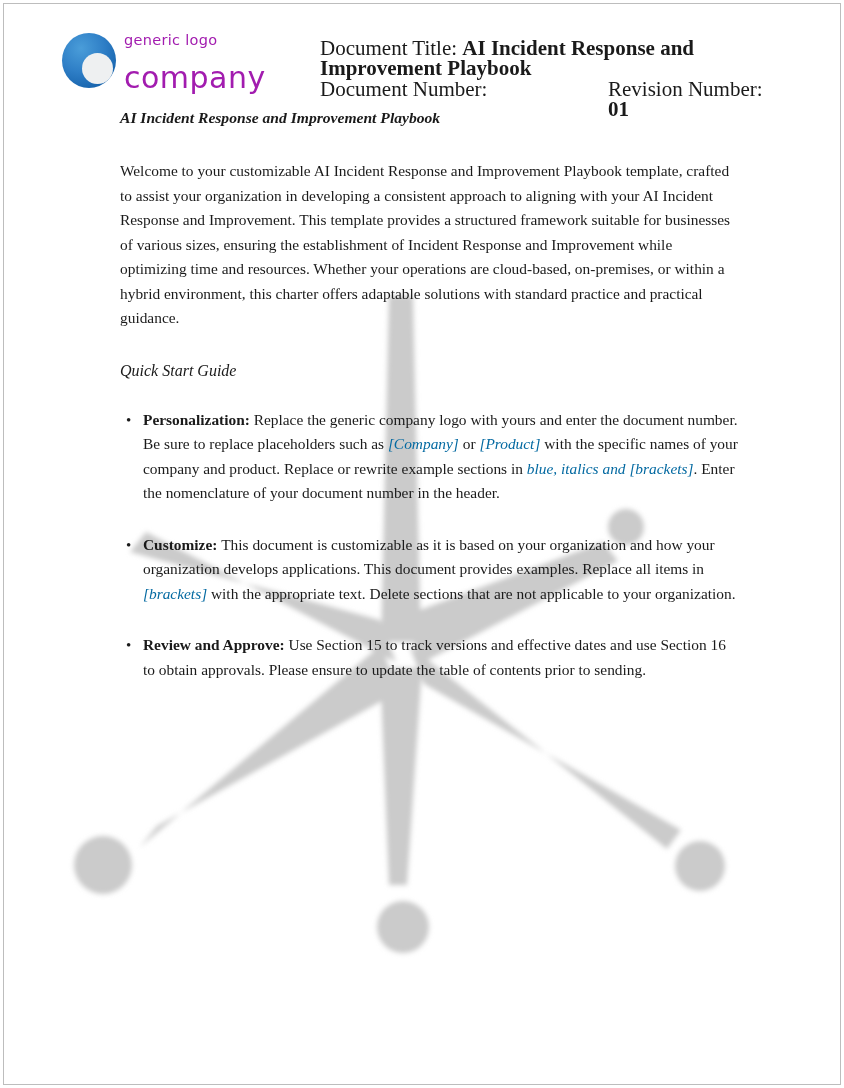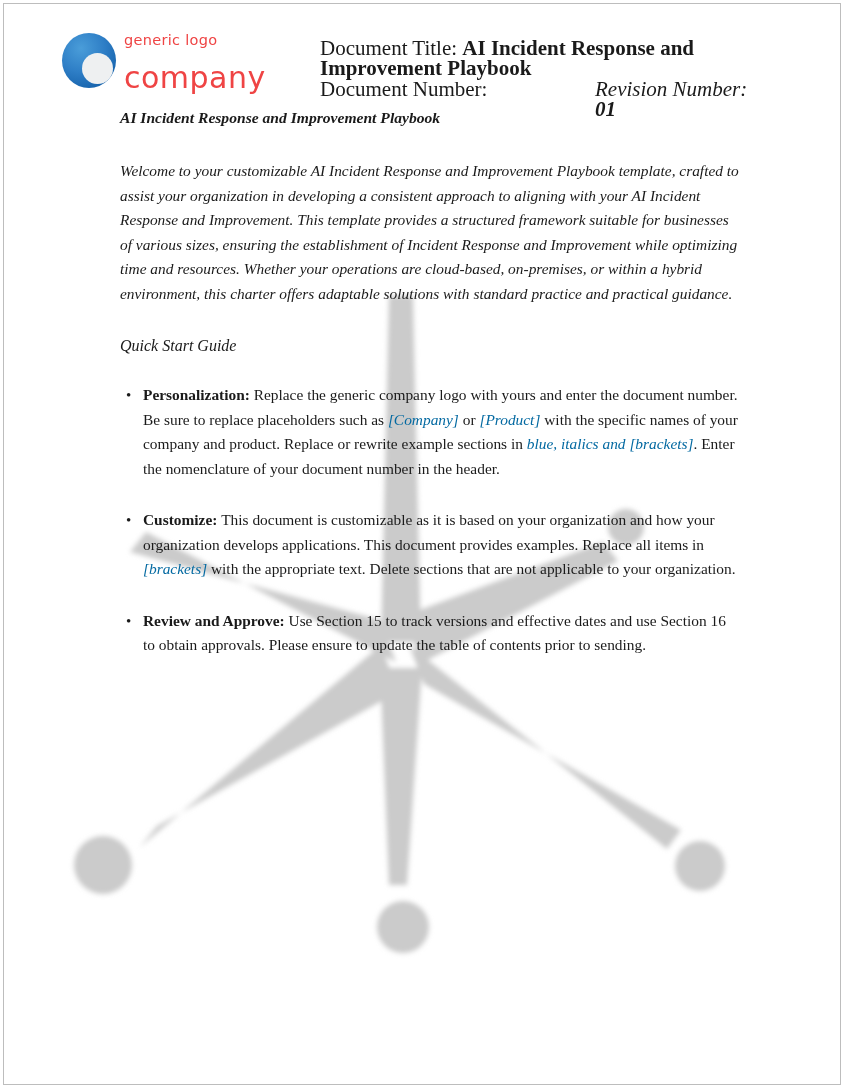--- a/index.html
+++ b/index.html
@@ -8,33 +8,33 @@
   .page-border{position:absolute;inset:3px;border:1px solid #bdbdbd;pointer-events:none;}
 
   
   .watermark{position:absolute;left:0;top:0;z-index:0;}
 
   
   .logo-mark{position:absolute;left:62px;top:33px;width:54px;height:55px;border-radius:50%;
              background:radial-gradient(circle at 35% 28%, #4a9dd9 0%, #2e7ec6 45%, #1a67b0 75%, #115a9c 100%);}
   .logo-dot{position:absolute;left:20px;top:20px;width:31px;height:31px;border-radius:50%;
             background:#eef0f1;}
-  .logo-text{position:absolute;left:124px;top:33px;font-family:"DejaVu Sans", sans-serif;color:#ef4444;line-height:1;}
+  .logo-text{position:absolute;left:124px;top:33px;font-family:"DejaVu Sans", sans-serif;color:#a21caf;line-height:1;}
   .logo-line1{font-size:14.5px;letter-spacing:0.3px;}
   .logo-line2{font-size:30px;margin-top:15px;letter-spacing:0.5px;}
 
   .hdr{position:absolute;left:320px;top:38px;width:452px;font-size:21px;line-height:20px;}
   .hdr-row2{position:relative;margin-top:1px;}
-  .hdr-rev{position:absolute;left:275px;top:0;font-style:italic;}
+  .hdr-rev{position:absolute;left:288px;top:0;}
   .bold{font-weight:bold;}
 
   
   .content{position:absolute;left:120px;top:106px;width:622px;z-index:1;font-size:15.4px;line-height:24.5px;}
   h1.doc-h1{font-size:15.6px;line-height:24px;margin:0;font-weight:bold;font-style:italic;}
-  .intro{font-style:italic;margin-top:29px;width:622px;}
+  .intro{margin-top:29px;width:622px;}
   h2.doc-h2{font-size:16px;line-height:24px;margin:28px 0 10px 0;font-weight:normal;font-style:italic;}
   ul.qsg{list-style:none;margin:25px 0 0 0;padding:0 0 0 23px;width:597px;}
   ul.qsg li{position:relative;margin:0 0 27px 0;}
   ul.qsg li::before{content:"\2022";position:absolute;left:-17px;top:0;font-size:15px;}
   .blue{color:#0369a1;font-style:italic;}
 
   
   .footer{position:absolute;left:62px;top:1021px;width:720px;font-size:15.5px;z-index:1;}
   .page-num{position:absolute;left:568px;top:0;}
 </style>

